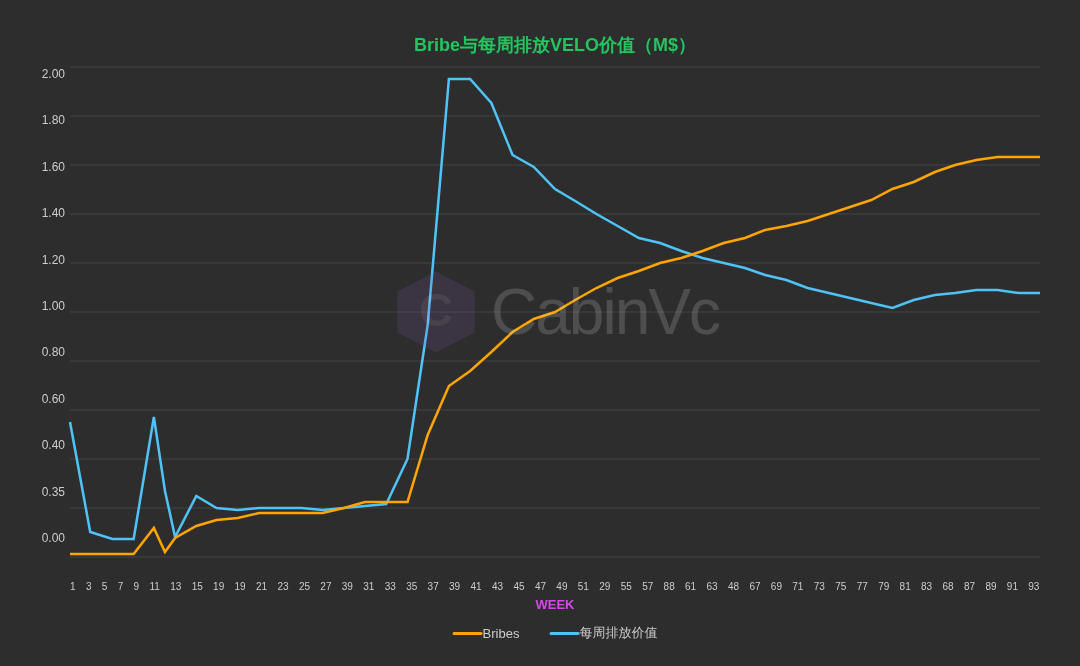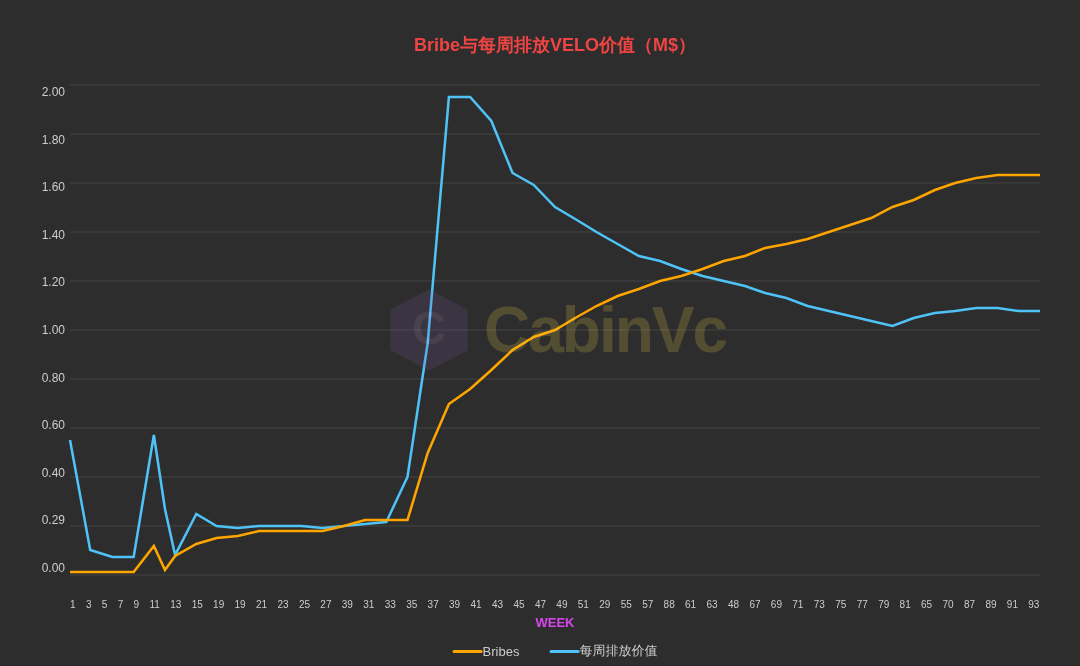--- a/index.html
+++ b/index.html
@@ -16,24 +16,24 @@
     }
     .chart-container {
       width: 1060px;
       height: 640px;
       background: #2d2d2d;
       position: relative;
       padding: 20px 30px 80px 60px;
     }
     .chart-title {
       text-align: center;
-      color: #ef4444;
+      color: #22c55e;
       font-size: 18px;
       font-weight: bold;
-      margin-bottom: 28px;
+      margin-bottom: 10px;
     }
     .chart-area {
       position: relative;
       width: 100%;
       height: 490px;
       background: #2d2d2d;
     }
     .watermark {
       position: absolute;
       top: 50%;
@@ -45,29 +45,29 @@
       pointer-events: none;
       z-index: 1;
     }
     .watermark-logo {
       width: 90px;
       height: 90px;
       margin-right: 10px;
     }
     .watermark-text {
       font-size: 64px;
-      font-weight: bold;
-      color: #fde047;
+      font-weight: normal;
+      color: #e5e5e5;
       letter-spacing: -2px;
     }
     .y-axis-labels {
       position: absolute;
       left: -55px;
       top: 0;
-      bottom: 0;
+      bottom: 12px;
       display: flex;
       flex-direction: column;
       justify-content: space-between;
       color: #cccccc;
       font-size: 12px;
       text-align: right;
       width: 50px;
     }
     .x-axis-labels {
       position: absolute;
@@ -127,21 +127,21 @@
     <div class="y-axis-labels">
       <span>2.00</span>
       <span>1.80</span>
       <span>1.60</span>
       <span>1.40</span>
       <span>1.20</span>
       <span>1.00</span>
       <span>0.80</span>
       <span>0.60</span>
       <span>0.40</span>
-      <span>0.29</span>
+      <span>0.35</span>
       <span>0.00</span>
     </div>
 
     <div class="watermark">
       <svg class="watermark-logo" viewBox="0 0 100 100">
         <polygon points="50,5 93,27.5 93,72.5 50,95 7,72.5 7,27.5" fill="#7B5EA7"></polygon>
         <text x="50" y="65" text-anchor="middle" font-size="52" font-weight="bold" fill="#c9a0dc" font-family="Arial">C</text>
       </svg>
       <div class="watermark-text">CabinVc</div>
     </div>
@@ -200,22 +200,22 @@
       <span>63</span>
       <span>48</span>
       <span>67</span>
       <span>69</span>
       <span>71</span>
       <span>73</span>
       <span>75</span>
       <span>77</span>
       <span>79</span>
       <span>81</span>
-      <span>65</span>
-      <span>70</span>
+      <span>83</span>
+      <span>68</span>
       <span>87</span>
       <span>89</span>
       <span>91</span>
       <span>93</span>
     </div>
     <div class="x-axis-title">WEEK</div>
 
     <div class="legend">
       <div class="legend-item">
         <div class="legend-line" style="background:#FFA500;"></div>

